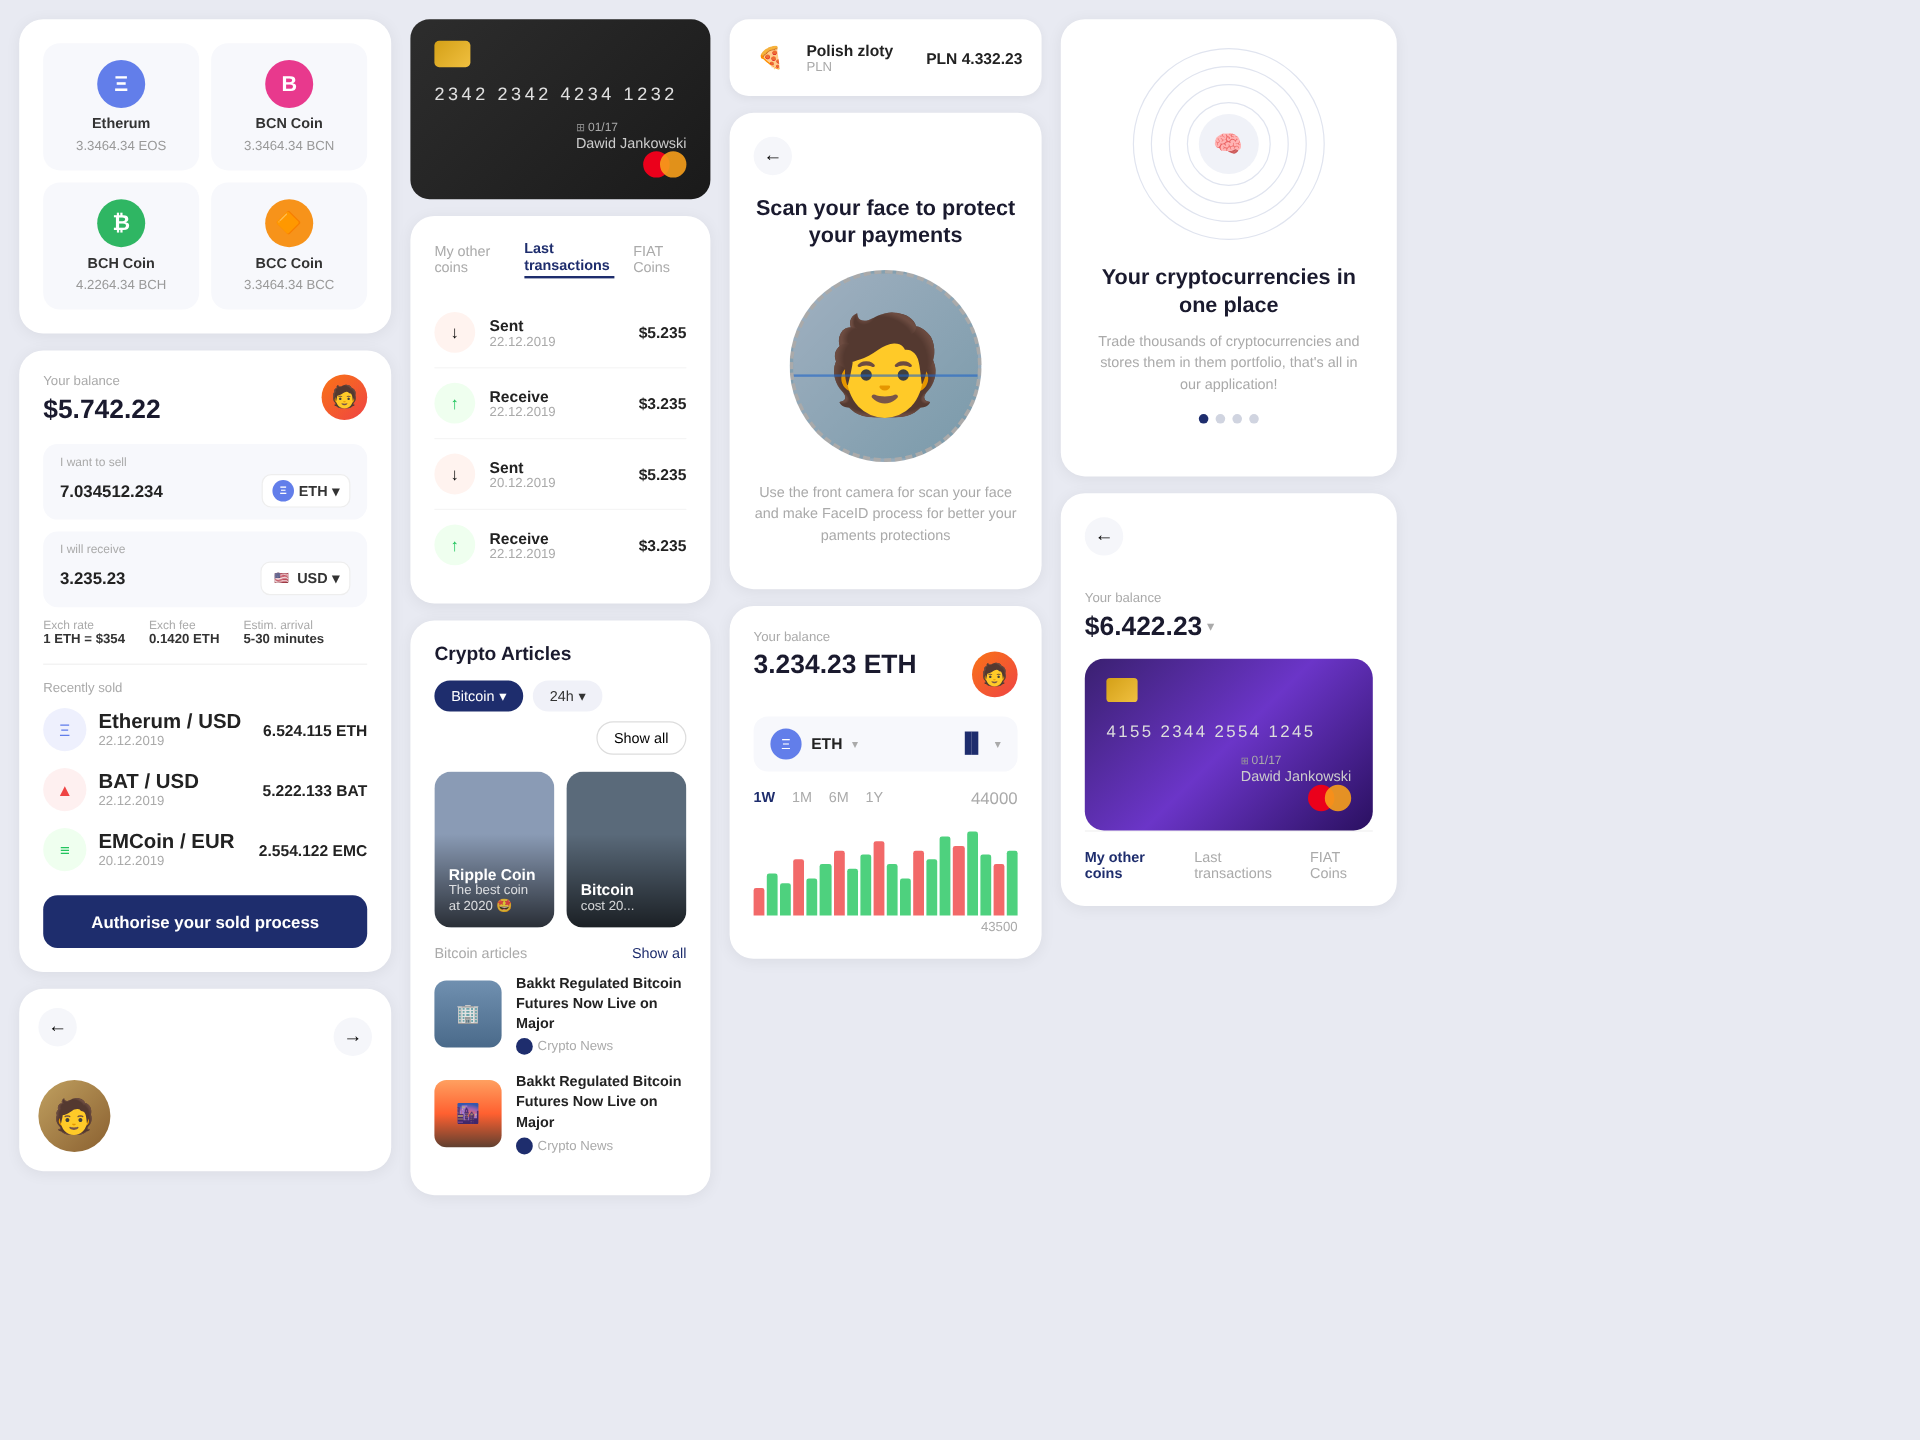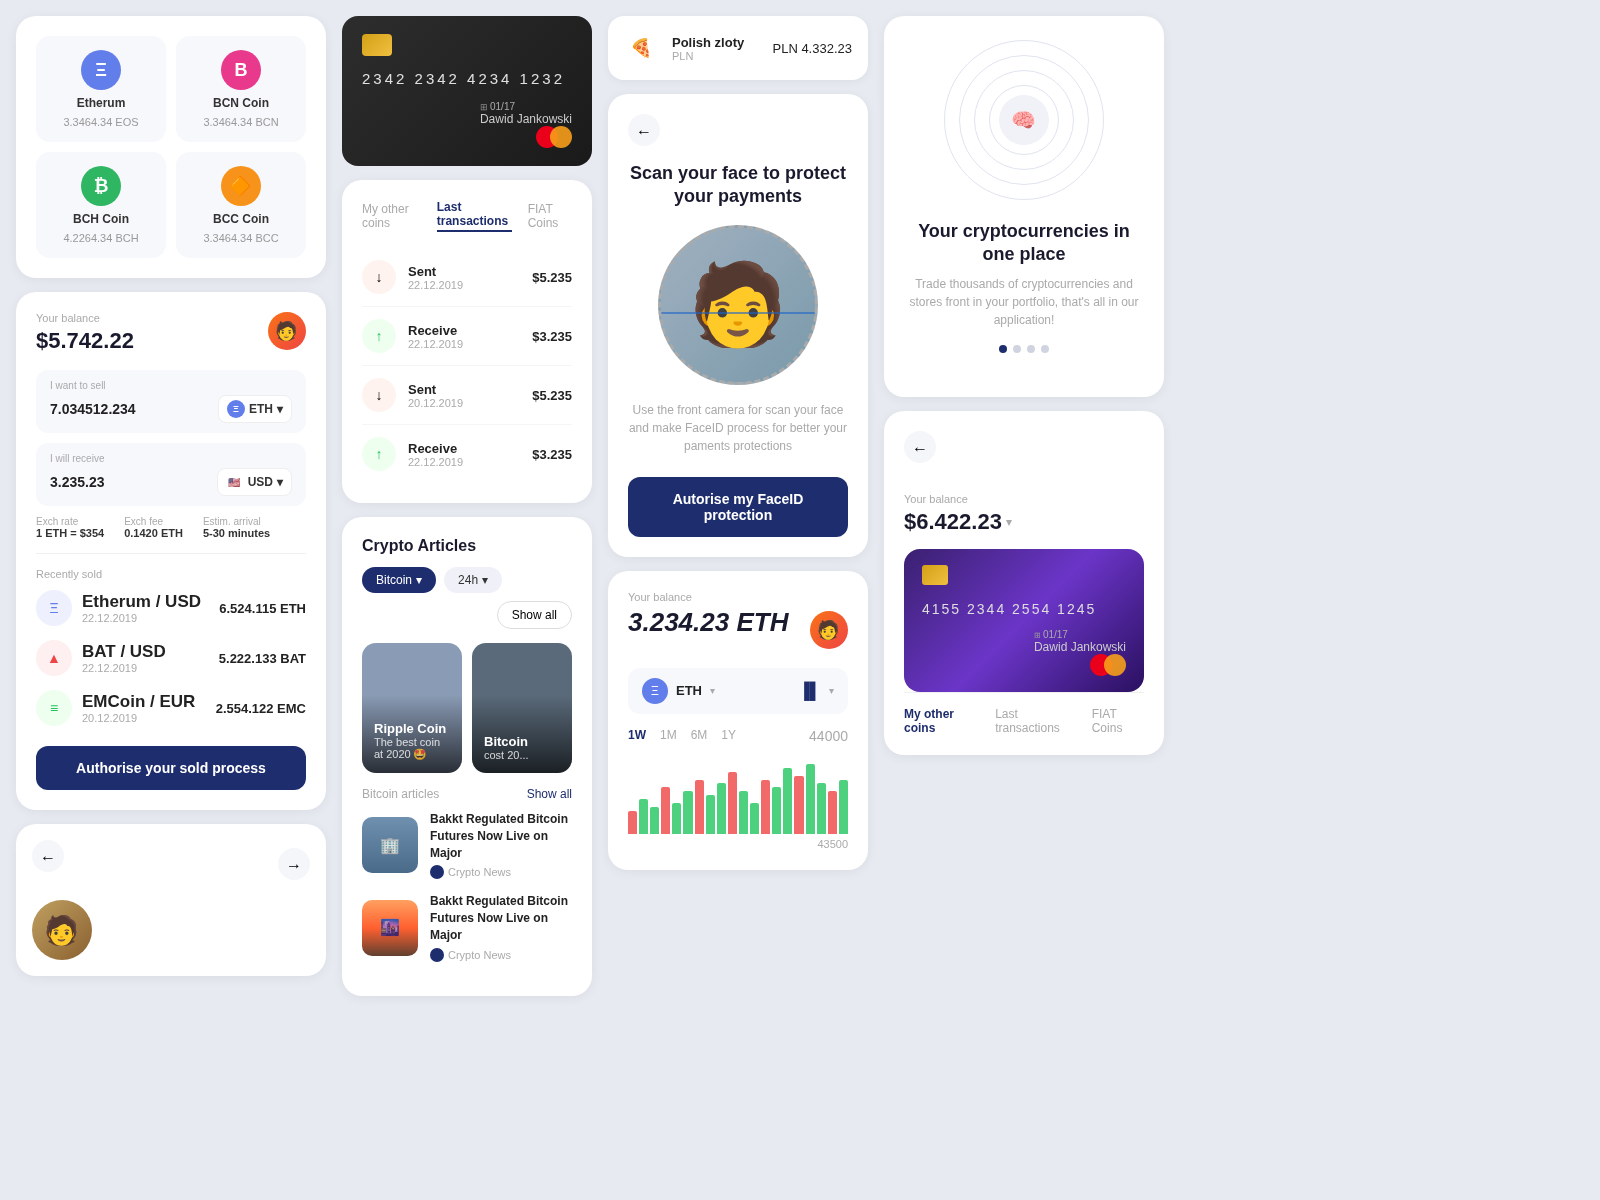--- a/index.html
+++ b/index.html
@@ -177,42 +177,42 @@
       position: relative;
     }
     .scan-line {
       position: absolute; top: 55%; left: 0; right: 0; height: 2px;
       background: rgba(30,100,200,0.6);
     }
     .face-desc { font-size: 12px; color: #aaa; text-align: center; line-height: 1.5; margin-bottom: 16px; }
 
     
     .eth-balance-card { background: #fff; border-radius: 20px; padding: 20px; box-shadow: 0 2px 12px rgba(0,0,0,0.06); }
-    .eth-balance-amount { font-size: 26px; font-weight: 700; color: #1a1a2e; margin-bottom: 16px; font-style: italic; }
+    .eth-balance-amount { font-size: 22px; font-weight: 700; color: #1a1a2e; margin-bottom: 16px; }
 
     .token-row { display: flex; align-items: center; justify-content: space-between; background: #f7f8fc; border-radius: 12px; padding: 10px 14px; margin-bottom: 14px; }
     .token-left { display: flex; align-items: center; gap: 8px; }
     .token-icon { width: 26px; height: 26px; border-radius: 50%; background: #627eea; display: flex; align-items: center; justify-content: center; font-size: 12px; color: #fff; }
     .token-name { font-size: 13px; font-weight: 600; color: #222; }
     .token-right { display: flex; align-items: center; gap: 8px; }
 
     .time-tabs { display: flex; gap: 14px; margin-bottom: 10px; }
     .time-tab { font-size: 12px; color: #aaa; cursor: pointer; }
     .time-tab.active { color: #1e2d6d; font-weight: 700; }
 
     .chart-area { height: 80px; position: relative; display: flex; align-items: flex-end; gap: 2px; }
     .chart-bar { flex: 1; border-radius: 2px 2px 0 0; }
 
     
     .fiat-item { display: flex; align-items: center; gap: 12px; padding: 14px 16px; background: #fff; border-radius: 16px; box-shadow: 0 2px 8px rgba(0,0,0,0.05); }
     .fiat-icon { width: 36px; height: 36px; border-radius: 50%; display: flex; align-items: center; justify-content: center; font-size: 18px; }
     .fiat-info { flex: 1; }
     .fiat-name { font-size: 13px; font-weight: 700; color: #222; }
     .fiat-code { font-size: 11px; color: #aaa; }
-    .fiat-amount { font-size: 13px; font-weight: 400; color: #222; }
+    .fiat-amount { font-size: 13px; font-weight: 700; color: #222; }
 
     
     .portfolio-card { background: #fff; border-radius: 20px; padding: 24px; box-shadow: 0 2px 12px rgba(0,0,0,0.06); }
     .portfolio-circles {
       width: 160px; height: 160px; margin: 0 auto 20px;
       border-radius: 50%; position: relative;
       display: flex; align-items: center; justify-content: center;
     }
     .ring { position: absolute; border-radius: 50%; border: 1px solid #e0e4ef; }
     .ring-1 { width: 160px; height: 160px; }
@@ -528,21 +528,20 @@
     <div class="back-arrow">←</div>
     <div class="face-scan-title">Scan your face to protect your payments</div>
 
     <div class="face-circle">
       <span style="font-size:80px;">🧑</span>
       <div class="scan-line"></div>
     </div>
 
     <div class="face-desc">Use the front camera for scan your face and make FaceID process for better your paments protections</div>
 
-    <button class="btn-primary">Autorise my FaceID protection</button>
   </div>
 
   <div class="eth-balance-card">
     <div class="balance-label">Your balance</div>
     <div style="display:flex;justify-content:space-between;align-items:center;margin-bottom:14px;">
       <div class="eth-balance-amount">3.234.23 ETH</div>
       <div class="avatar">🧑</div>
     </div>
 
     <div class="token-row">
@@ -596,21 +595,21 @@
   <div class="portfolio-card">
     <div class="portfolio-circles">
       <div class="ring ring-1"></div>
       <div class="ring ring-2"></div>
       <div class="ring ring-3"></div>
       <div class="ring ring-4"></div>
       <div class="ring-inner">🧠</div>
     </div>
 
     <div class="portfolio-title">Your cryptocurrencies in one place</div>
-    <div class="portfolio-desc">Trade thousands of cryptocurrencies and stores front in your portfolio, that's all in our application!</div>
+    <div class="portfolio-desc">Trade thousands of cryptocurrencies and stores them in them portfolio, that's all in our application!</div>
 
     <div class="dots">
       <div class="dot active"></div>
       <div class="dot"></div>
       <div class="dot"></div>
       <div class="dot"></div>
     </div>
 
   </div>
 

